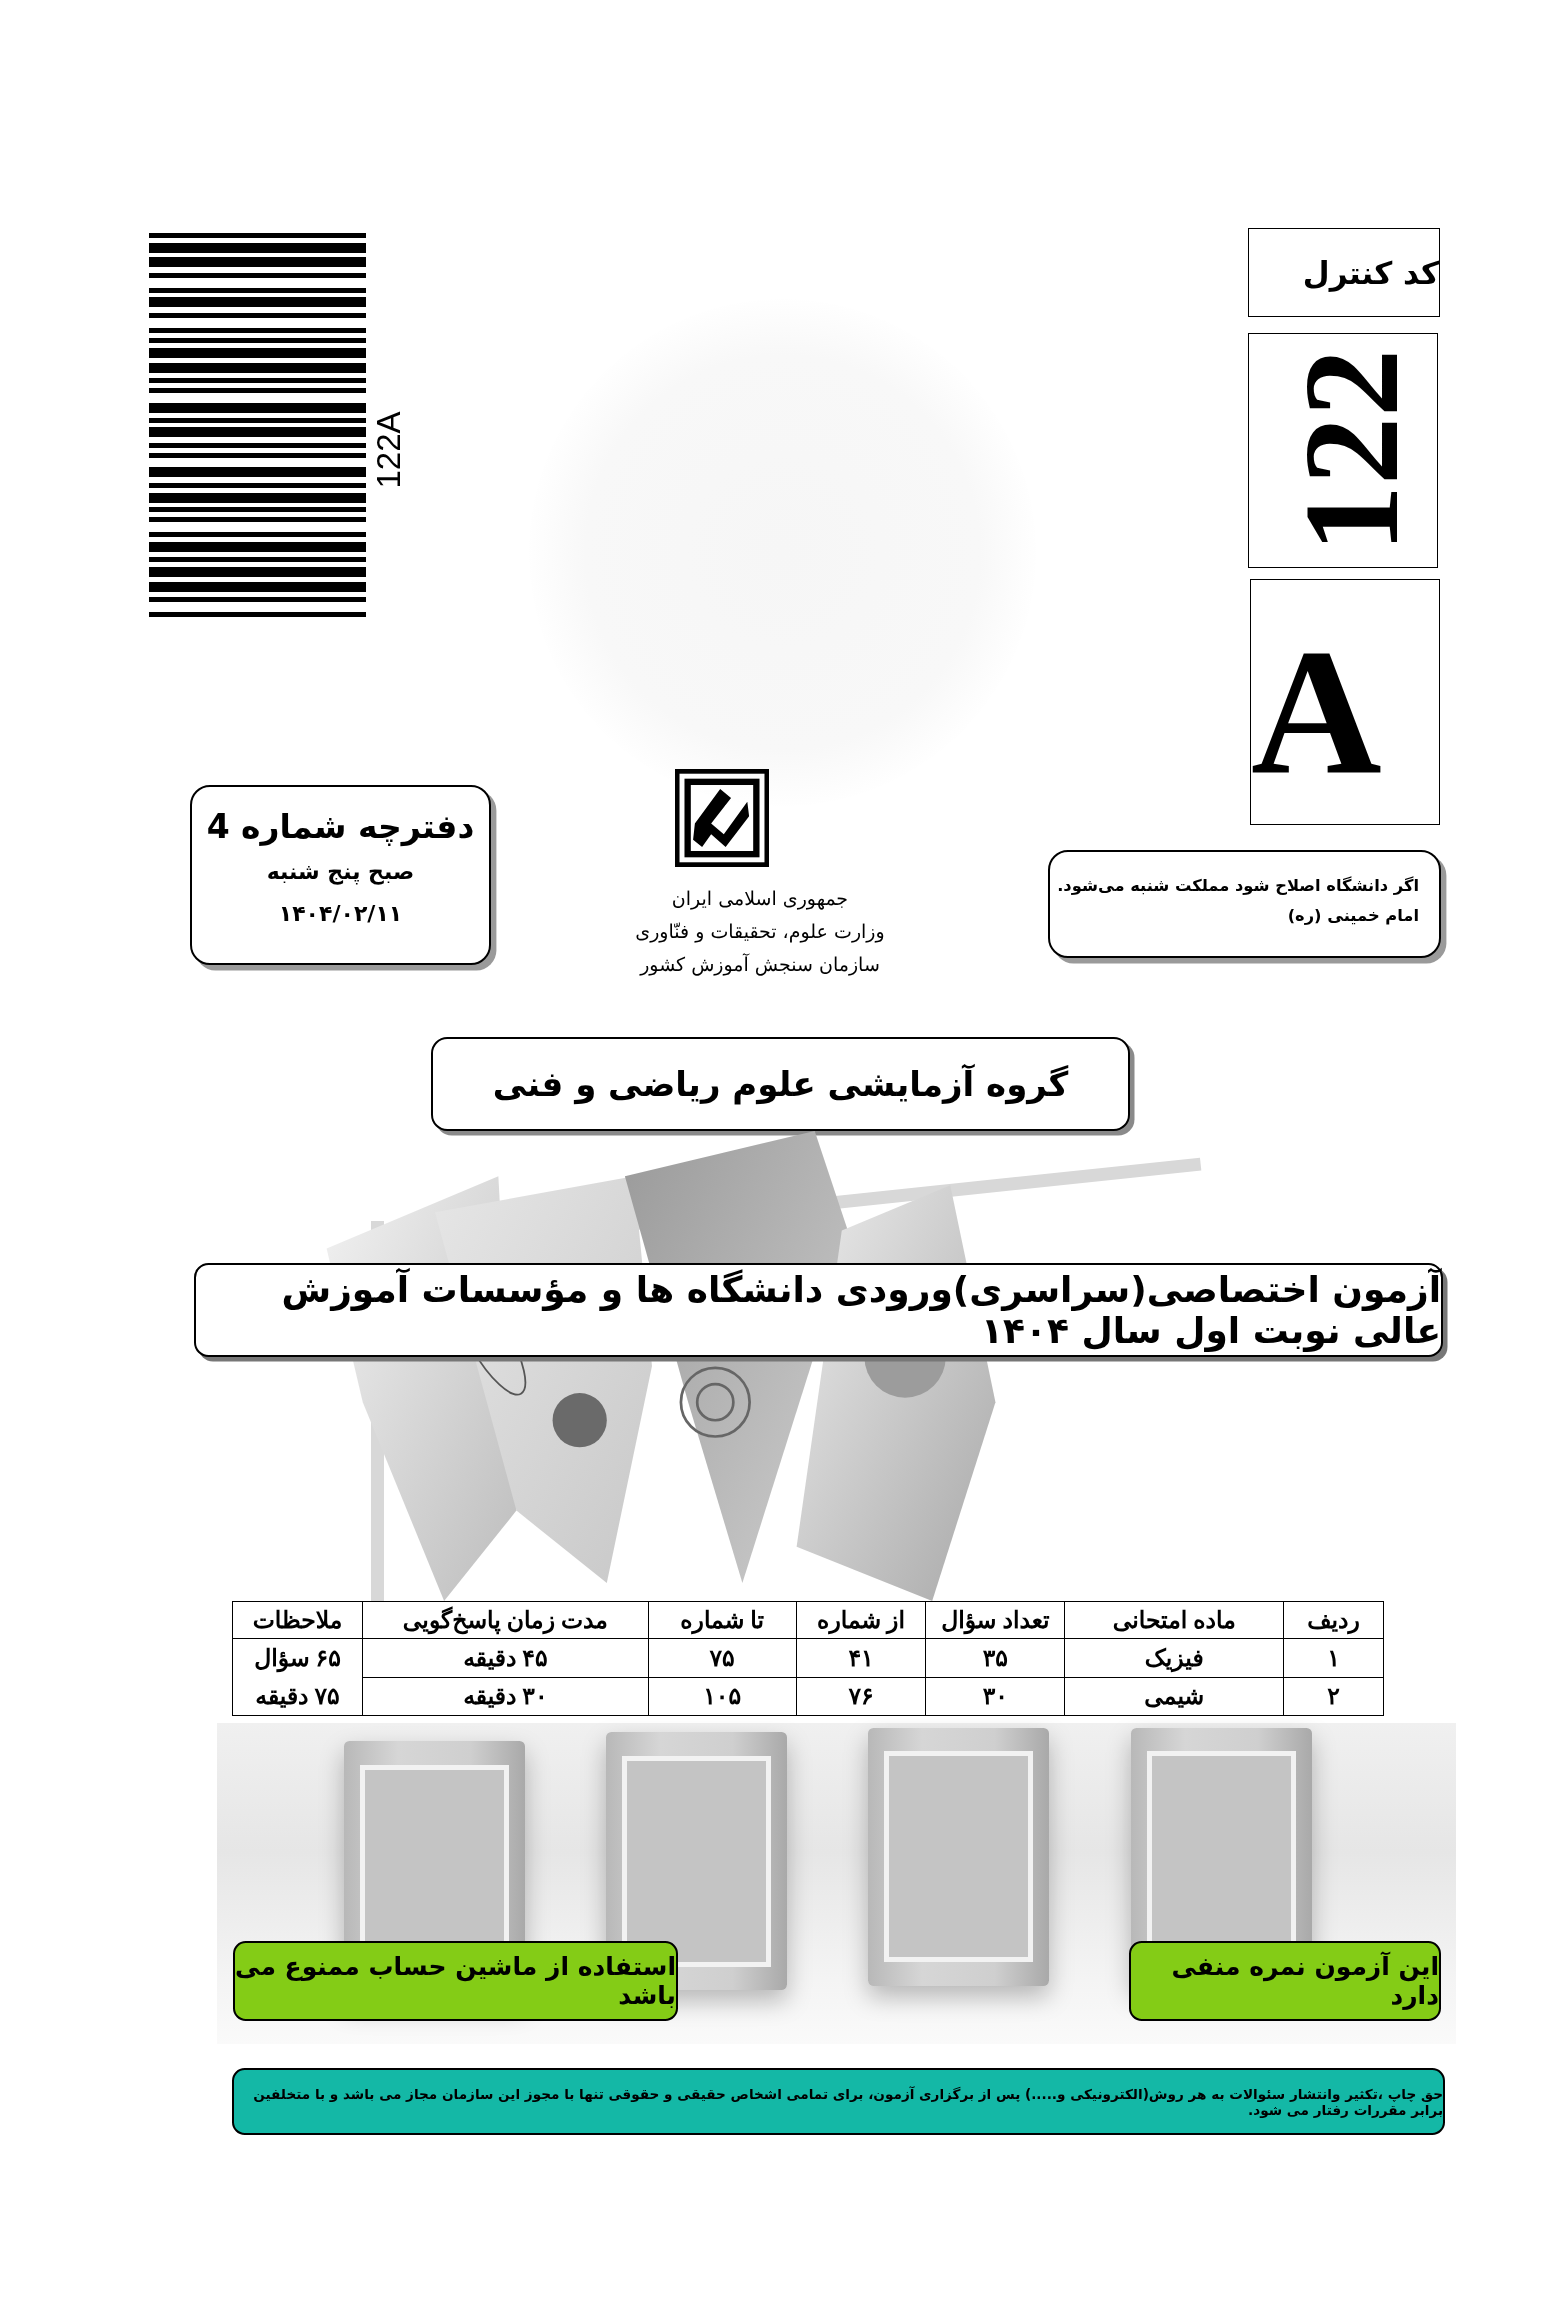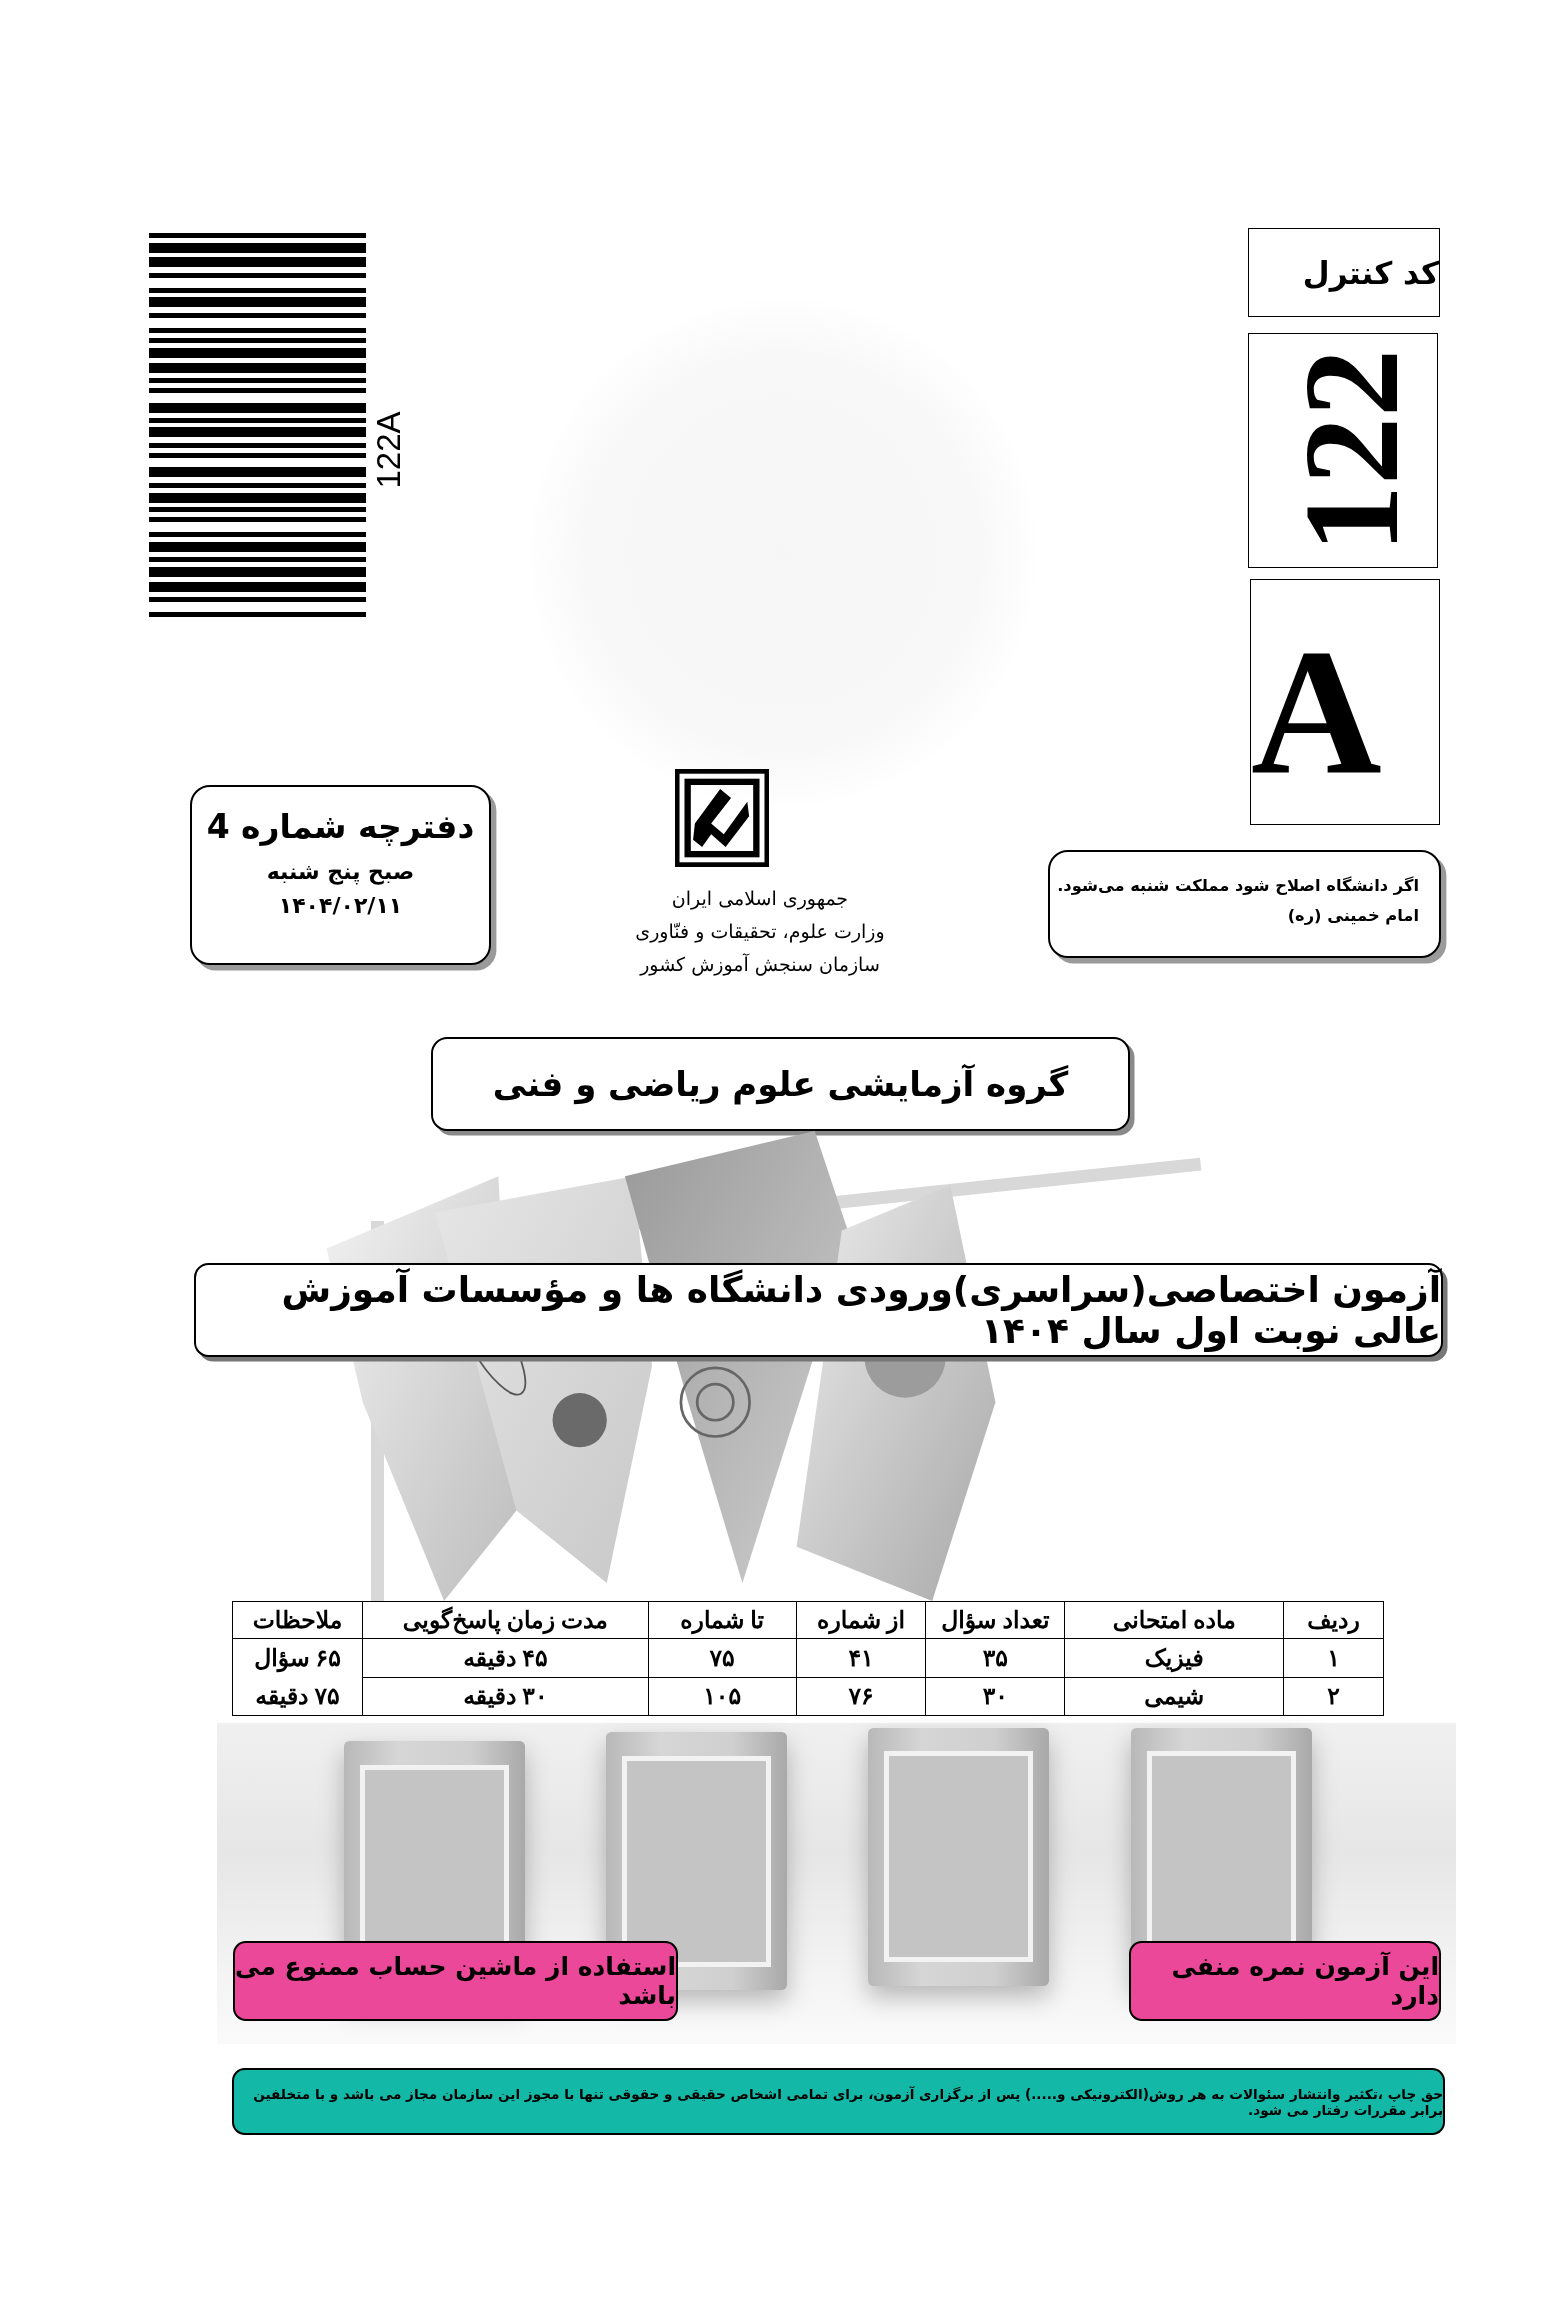--- a/index.html
+++ b/index.html
@@ -40,21 +40,21 @@
   .control-letter span { font-family: "Liberation Serif", serif; font-weight: bold; font-size: 181px; line-height: 1; padding-top: 18px; }
 
   
   .rbox {
     position: absolute; background: #fff; border: 2.7px solid #000; border-radius: 20px;
     box-shadow: 5.4px 5.4px 0 #9a9a9a;
   }
   .booklet { left: 190px; top: 785px; width: 297px; height: 176px; text-align: center; }
   .booklet .t1 { font-size: 33px; font-weight: bold; margin-top: 20px; }
   .booklet .t2 { font-size: 22px; font-weight: bold; margin-top: 12.7px; }
-  .booklet .t3 { font-size: 22px; font-weight: bold; margin-top: 9px; }
+  .booklet .t3 { font-size: 22px; font-weight: bold; margin-top: 17px; }
 
   .quote { left: 1048px; top: 850px; width: 389px; height: 104px; }
   .quote div { font-size: 16.3px; font-weight: bold; text-align: right; padding-right: 20px; }
   .quote .q1 { margin-top: 23.5px; }
   .quote .q2 { margin-top: 11px; }
 
   
   .logo { position: absolute; left: 675px; top: 769px; width: 94px; height: 98px; }
   .org { position: absolute; left: 588px; top: 882px; width: 344px; text-align: center; font-family: "DejaVu Serif", serif; }
   .org div { font-size: 19px; line-height: 33px; }
@@ -95,21 +95,21 @@
     position: absolute; width: 181px; height: 258px; border-radius: 5.4px;
     background: linear-gradient(90deg, #b8b8b8 0%, #d6d6d6 30%, #cfcfcf 70%, #a9a9a9 100%);
     box-shadow: 0 11px 25px rgba(0,0,0,0.25);
   }
   .cube .face {
     position: absolute; left: 16.3px; top: 23.5px; right: 16.3px; bottom: 23.5px;
     border: 5.4px solid #f2f2f2; background: #c4c4c4;
   }
 
   .note-box {
-    position: absolute; background: #ec4899; border: 2.7px solid #000; border-radius: 12.7px;
+    position: absolute; background: #84cc16; border: 2.7px solid #000; border-radius: 12.7px;
     display: flex; align-items: center; justify-content: center;
     font-size: 25px; font-weight: bold; z-index: 3;
   }
   .calc { left: 233px; top: 1941px; width: 441px; height: 76px; }
   .negative { left: 1129px; top: 1941px; width: 308px; height: 76px; }
 
   .copyright {
     position: absolute; left: 232px; top: 2068px; width: 1209px; height: 63px;
     border: 2.7px solid #000; border-radius: 12.7px; background: #14b8a6;
     display: flex; align-items: center; justify-content: center;

